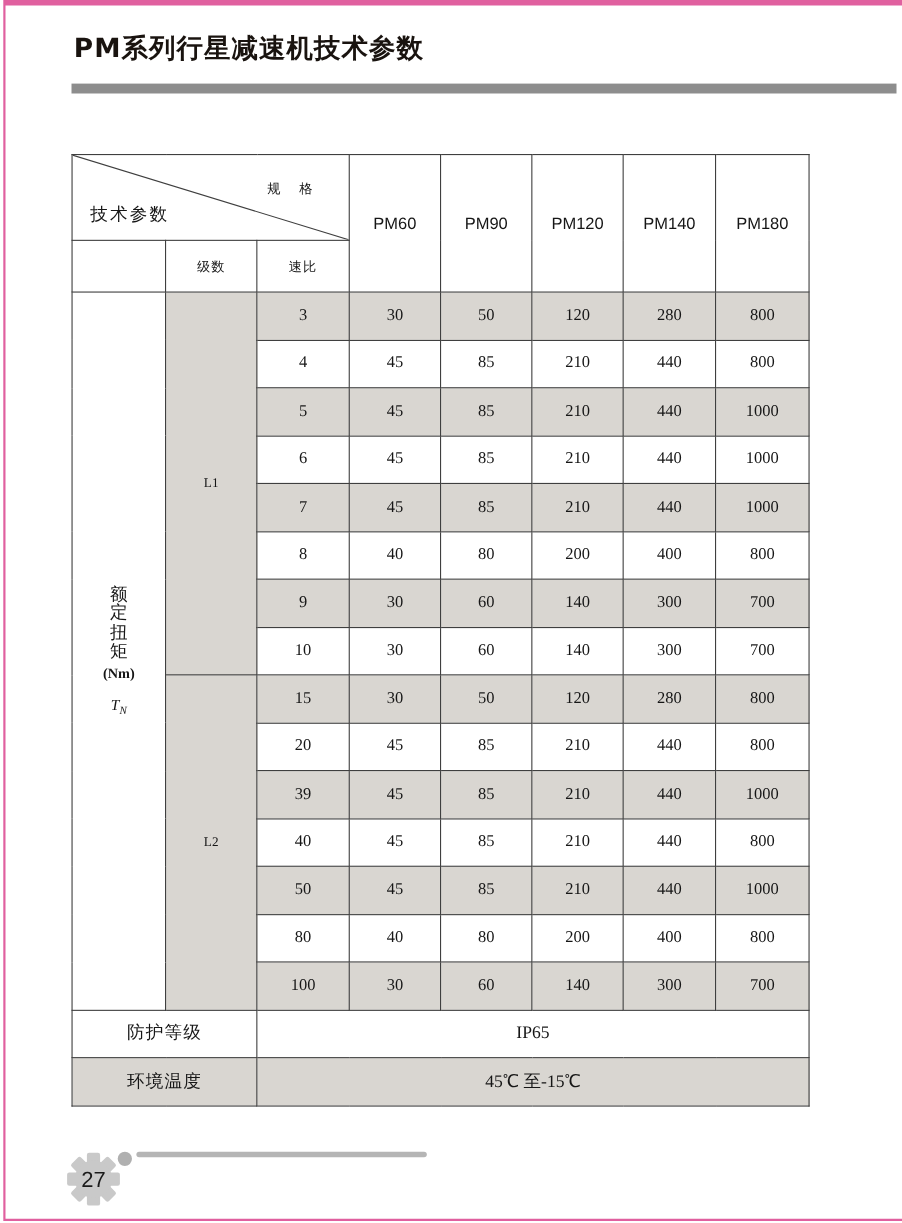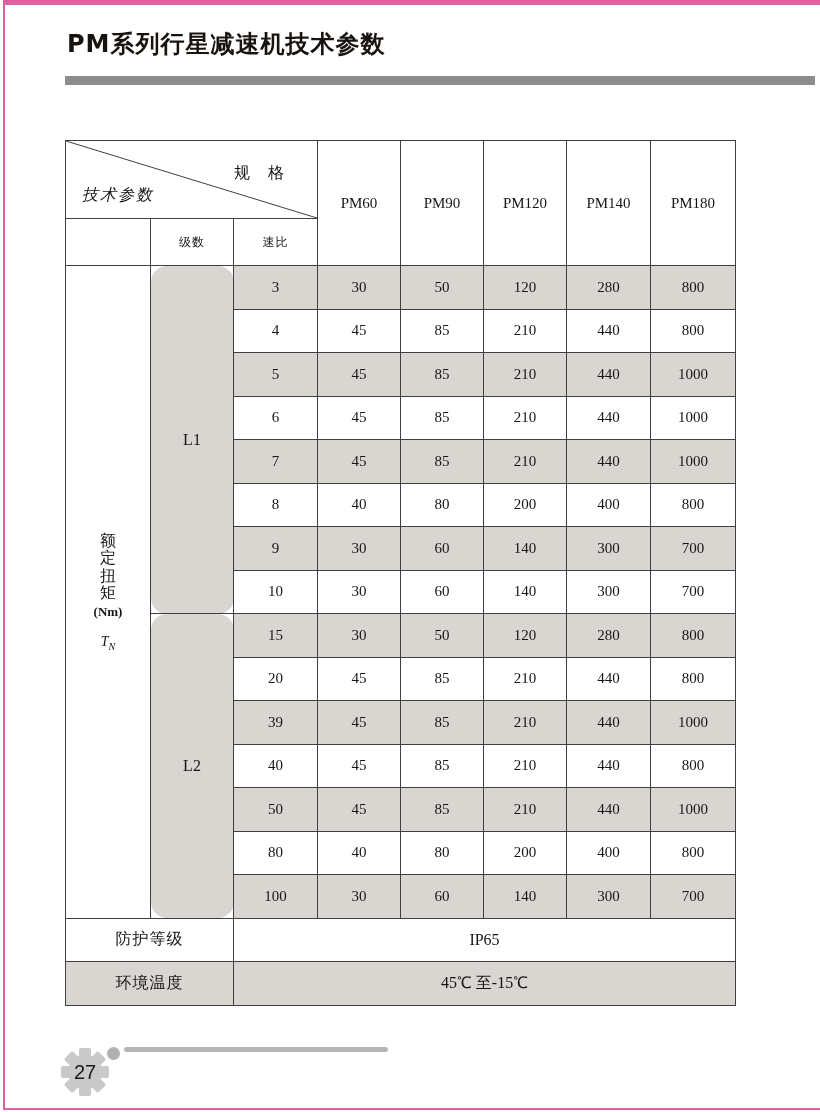--- a/index.html
+++ b/index.html
@@ -55,47 +55,47 @@
     border: 1px solid #3f3f3f;
     text-align: center;
     vertical-align: middle;
     padding: 0;
   }
   .h-row1 { height: 77px; }
   .h-row2 { height: 47px; }
   .h-data { height: 43.5px; }
   .shade { background: #d9d6d1; }
   .pm-head {
-    font-family: Liberation Serif, serif;
+    font-family: Liberation Sans, sans-serif;
     font-size: 15px;
   }
   .subhead { font-size: 12px; letter-spacing: 1px; }
   
   .diag-cell { padding: 0; }
   .diag-wrap { position: relative; width: 100%; height: 77px; }
   .diag-wrap svg { position: absolute; inset: 0; width: 100%; height: 100%; }
   .diag-top {
     position: absolute; top: 22px; right: 26px;
-    font-size: 16px; letter-spacing: 7px;
+    font-size: 12px; letter-spacing: 7px;
   }
   .diag-bottom {
     position: absolute; left: 16px; bottom: 12px;
-    font-size: 16px; letter-spacing: 2px; font-style: italic;
+    font-size: 16px; letter-spacing: 2px;
   }
   
   .rowlabel-cell { background: #ffffff; }
   .axis-label {
     display: flex; flex-direction: column;
     align-items: center; justify-content: center;
   }
   .v-chars span { display: block; font-size: 16px; line-height: 1.1; }
   .unit { font-size: 13px; margin-top: 2px; font-weight: bold; }
   .sym { font-size: 14px; margin-top: 14px; font-style: italic; }
   .sym sub { font-size: 10px; font-style: italic; }
-  .stage-cell { font-size: 16px; border-radius: 16px; }
+  .stage-cell { font-size: 12px; }
   
   .footer-label { font-size: 16px; letter-spacing: 1px; }
   .footer-value { font-size: 16px; }
   
   .page-footer {
     position: absolute;
     left: 60px; top: 1047px;
     display: flex; 
     height: 50px;
   }

